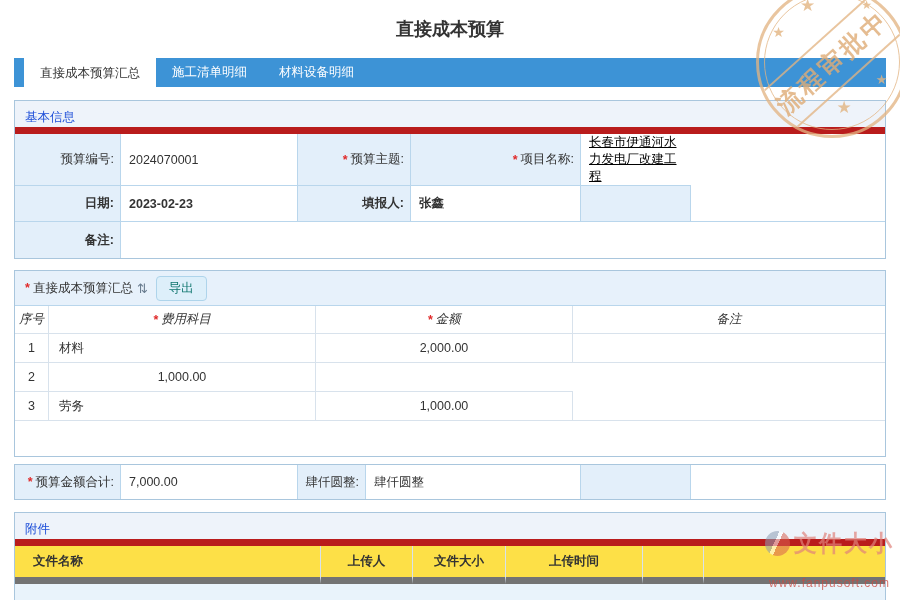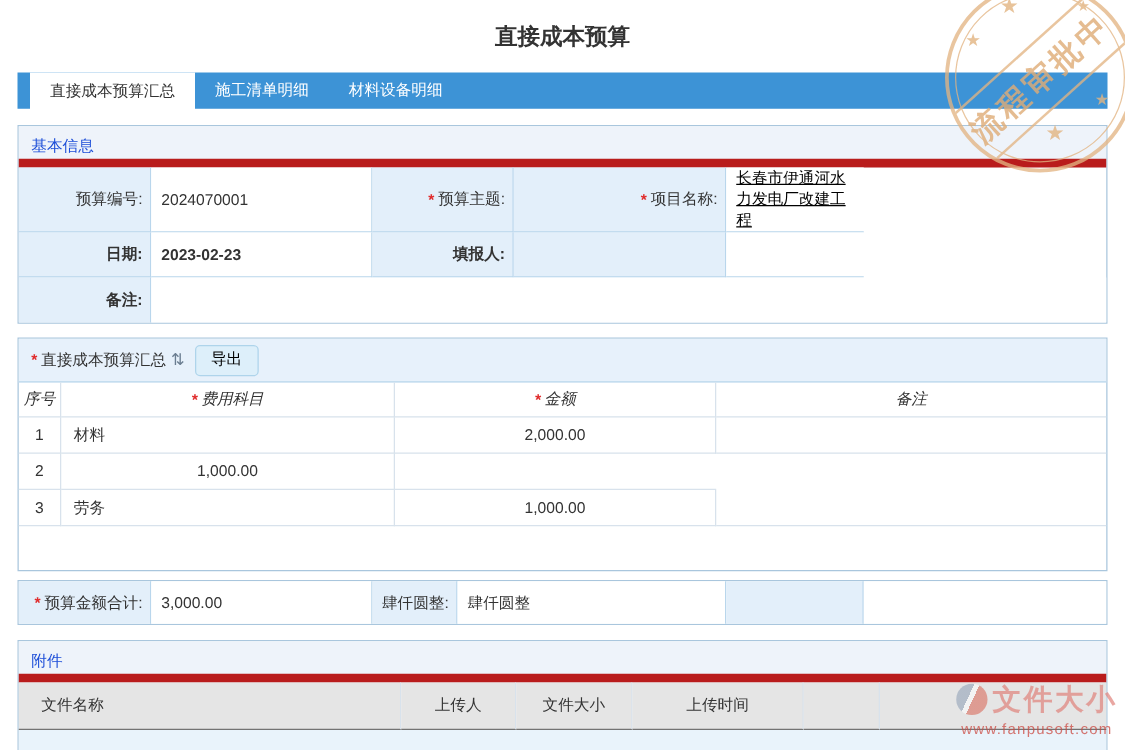--- a/index.html
+++ b/index.html
@@ -28,36 +28,36 @@
   .bi-row.last > div { border-bottom:none; }
   .cell-label { background:#e3effa; justify-content:flex-end; padding-right:6px; text-align:right; }
   .cell-value { background:#fff; padding-left:8px; padding-right:6px; }
   .h51 { min-height:51px; } .h36 { min-height:36px;font-weight:bold; }
   .req { color:#e02b2b; margin-right:3px; font-weight:bold; }
   a.cell-link { color:#000000; text-decoration:underline; }
 
   
   .toolbar { height:35px; background:#e7f1fb; border-bottom:1px solid #b9d6ec; display:flex; align-items:center; padding-left:10px; }
   .sort-icon { color:#6a7d90; font-size:13px; margin:0 8px 0 4px; cursor:pointer; }
-  .export-btn { height:25px; line-height:23px; padding:0 12px; background:#ddeffa; border:1px solid #aed4eb; border-radius:4px; color:#000000; cursor:pointer; font-size:12.5px;font-family:Liberation Mono, monospace; }
+  .export-btn { height:25px; line-height:23px; padding:0 12px; background:#ddeffa; border:1px solid #aed4eb; border-radius:4px; color:#0f766e; cursor:pointer; font-size:12.5px; }
   .sum-row { display:grid; grid-template-columns:34px 267px 257px 1fr; }
   .sum-row > div { border-right:1px solid #d8e2ec; border-bottom:1px solid #d8e2ec; display:flex; align-items:center; justify-content:center; min-height:29px; }
   .sum-row > div:last-child { border-right:none; }
   .sum-head > div { min-height:28px;font-style:italic; }
   .cell-left { justify-content:flex-start !important; padding-left:10px; }
   .sum-filler { height:35px; }
 
   
   .totals { border:1px solid #a9c6dd; margin-top:7px; display:grid; grid-template-columns:106px 177px 68px 215px 110px 1fr; }
   .totals > div { border-right:1px solid #b9d6ec; display:flex; align-items:center; min-height:34px; }
   .totals > div:last-child { border-right:none; }
 
   
   .att-row { display:grid; grid-template-columns:306px 92px 93px 137px 61px 1fr; }
-  .att-row > div { border-right:1px solid #d8e2ec; border-bottom:1px solid #737373; display:flex; align-items:center; justify-content:center; min-height:38px; background:#e5e5e5; }
+  .att-row > div { border-right:1px solid #d8e2ec; border-bottom:7px solid #737373; display:flex; align-items:center; justify-content:center; min-height:38px; background:#fde047;font-weight:bold; }
   .att-row > div:last-child { border-right:none; }
   .att-name { justify-content:flex-start !important; padding-left:18px; }
   .att-strip { height:20px; background:#e9f3fb; }
 
   
   .stamp { position:absolute; left:756px; top:-14px; width:152px; height:152px; border:3px solid rgba(226,180,130,.9);
            border-radius:50%; z-index:40; overflow:hidden; opacity:.85; pointer-events:none; }
   .stamp::before { content:""; position:absolute; inset:5px; border:1px solid rgba(226,180,130,.9); border-radius:50%; }
   .stamp-rot { position:absolute; inset:-20px; display:flex; flex-direction:column; align-items:center; justify-content:center; transform:rotate(-42deg); }
   .stamp-line { width:190px; height:0; border-top:2px solid rgba(226,180,130,.9); }
@@ -68,21 +68,21 @@
   .st3 { left:70%; top:6%;  font-size:12px; }
   .st4 { left:53%; top:74%; font-size:17px; }
   .st5 { left:80%; top:57%; font-size:13px; }
 
   
   .brand { position:absolute; right:6px; bottom:10px; z-index:45; display:flex; flex-direction:column; align-items:center; pointer-events:none; }
   .brand-top { display:flex; align-items:center; gap:4px; }
   .brand-logo { width:25px; height:25px; border-radius:50%; opacity:.55;
     background:linear-gradient(115deg,#8b9cb3 40%,#ffffff 40%,#ffffff 52%,#d8604f 52%); }
   .brand-name { font-size:23px; font-weight:bold; color:rgba(224,130,122,.7); letter-spacing:2px; }
-  .brand-url { font-size:12px; color:rgba(203,74,66,.75); letter-spacing:1px; margin-top:1px; }
+  .brand-url { font-size:12px; color:rgba(203,74,66,.75); letter-spacing:1px; margin-top:17px; }
 </style>
 </head>
 <body>
 
 <div class="stamp">
   <div class="stamp-rot">
     <div class="stamp-line"></div>
     <div class="stamp-text">流程审批中</div>
     <div class="stamp-line"></div>
   </div>
@@ -123,20 +123,21 @@
         </div>
     </div>
     <div class="bi-row">
       <div class="cell-label h36">
           <span>日期:</span>
         </div>
       <div class="cell-value h36">2023-02-23</div>
       <div class="cell-label h36">
           <span>填报人:</span>
         </div>
+      <div class="cell-value h36">张鑫</div>
       <div class="cell-label h36"></div>
       <div class="cell-value h36"></div>
     </div>
     <div class="bi-row last" style="grid-template-columns:106px 1fr;">
       <div class="cell-label h36">
           <span>备注:</span>
         </div>
       <div class="cell-value h36"></div>
     </div>
   </div>
@@ -178,21 +179,21 @@
       <div></div>
     </div>
     <div class="sum-filler"></div>
   </div>
 
   <div class="totals">
     <div class="cell-label">
         <span class="req">*</span>
         <span>预算金额合计:</span>
       </div>
-    <div class="cell-value">3,000.00</div>
+    <div class="cell-value">7,000.00</div>
     <div class="cell-label">
         <span>肆仟圆整:</span>
       </div>
     <div class="cell-value">肆仟圆整</div>
     <div class="cell-label"></div>
     <div class="cell-value"></div>
   </div>
 
   <div class="box" style="margin-top:12px;">
     <div class="box-header">附件</div>

